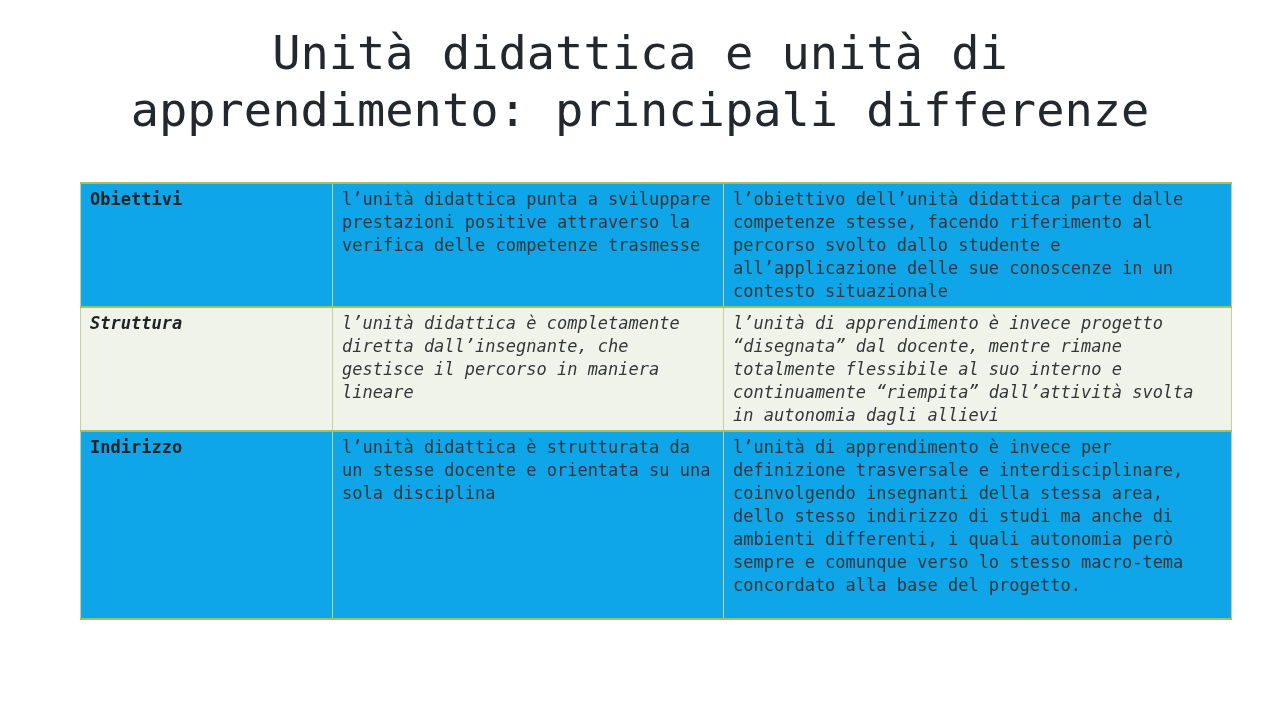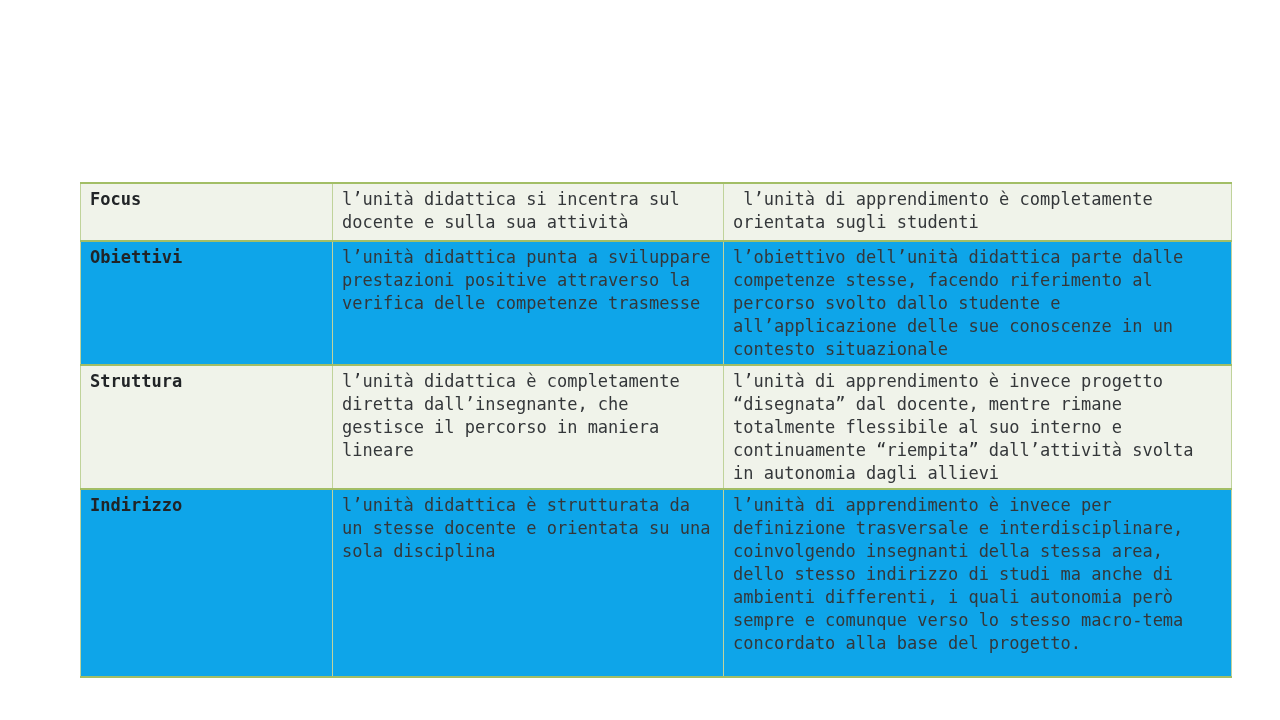--- a/index.html
+++ b/index.html
@@ -55,41 +55,37 @@
     border-right: 1px solid #c0d39b;
   }
   table.compare td.label {
     font-weight: 700;
     color: #212427;
   }
   tr.band-light td { background: #f0f3ea; }
   tr.band-dark  td { background: #0ea5e9; }
   tr.r1 td { height: 50px; }
   tr.r2 td { height: 116px; }
-  tr.r3 td { height: 116px; }
+  tr.r3 td { height: 116px; font-style: italic; }
   tr.r4 td { height: 180px; }
 </style>
 </head>
 <body>
 
 <div class="slide">
 
+  <div class="slide-title">Unità didattica e unità di apprendimento: principali differenze</div>
 
   <table class="compare">
     <colgroup>
       <col class="c1">
         <col class="c2">
         <col class="c3">
     </colgroup>
     <tbody>
-      <tr class="r1 band-light">
-        <td class="label">Focus</td>
-        <td>l’unità didattica si incentra sul docente e sulla sua attività</td>
-        <td> l’unità di apprendimento è completamente orientata sugli studenti</td>
-      </tr>
       <tr class="r2 band-dark">
         <td class="label">Obiettivi</td>
         <td>l’unità didattica punta a sviluppare prestazioni positive attraverso la verifica delle competenze trasmesse</td>
         <td>l’obiettivo dell’unità didattica parte dalle competenze stesse, facendo riferimento al percorso svolto dallo studente e all’applicazione delle sue conoscenze in un contesto situazionale</td>
       </tr>
       <tr class="r3 band-light">
         <td class="label">Struttura</td>
         <td>l’unità didattica è completamente diretta dall’insegnante, che gestisce il percorso in maniera lineare</td>
         <td>l’unità di apprendimento è invece progetto “disegnata” dal docente, mentre rimane totalmente flessibile al suo interno e continuamente “riempita” dall’attività svolta in autonomia dagli allievi</td>
       </tr>

